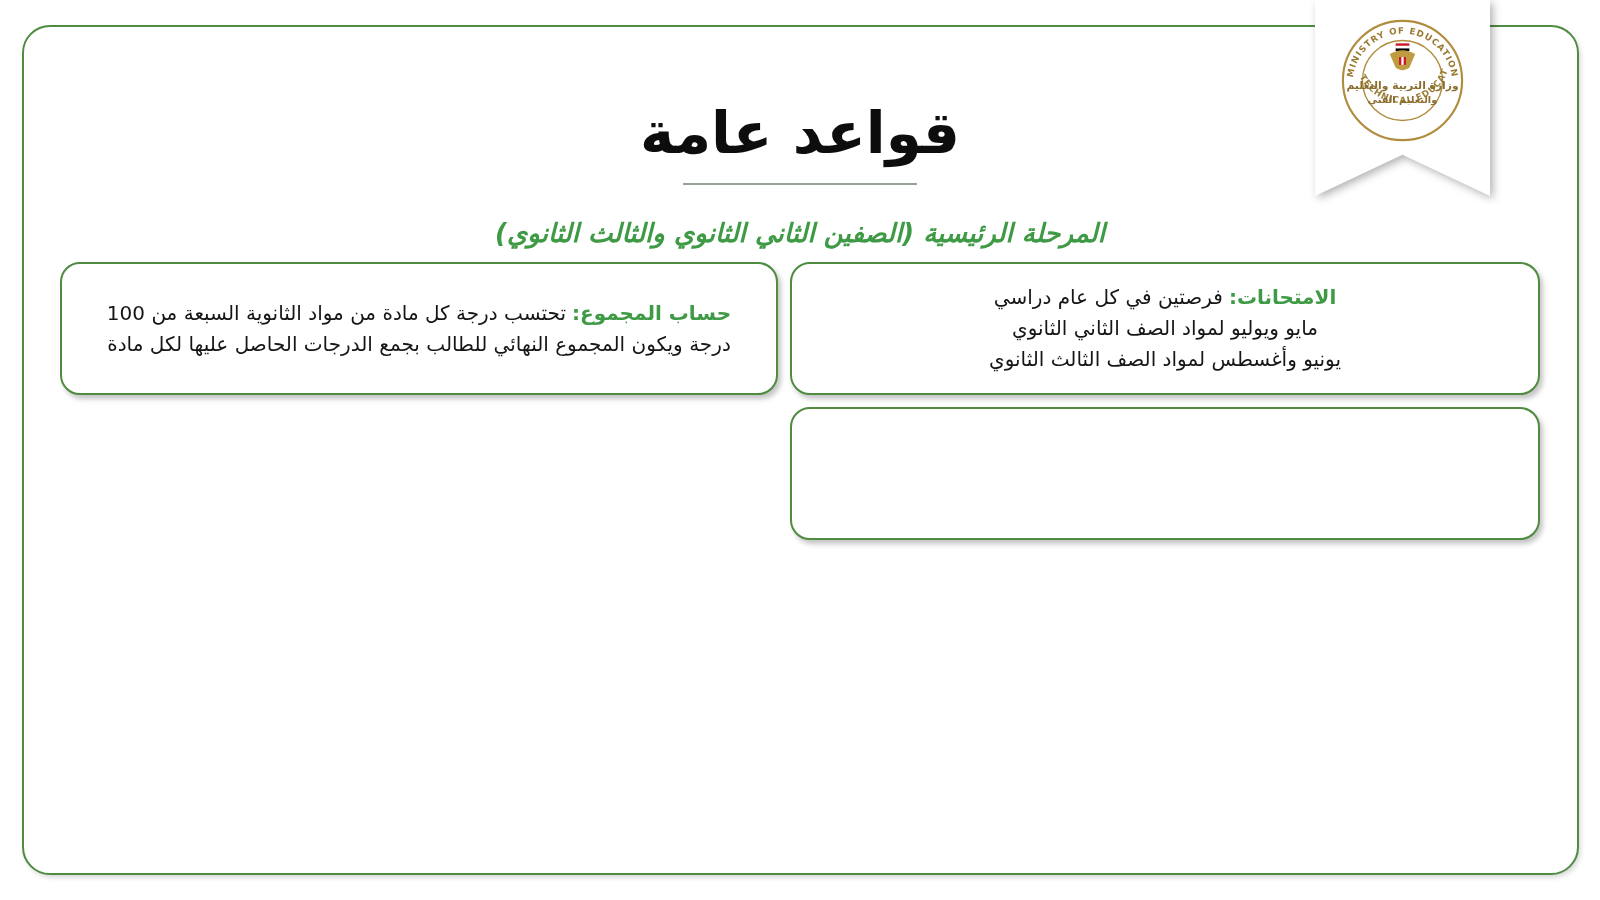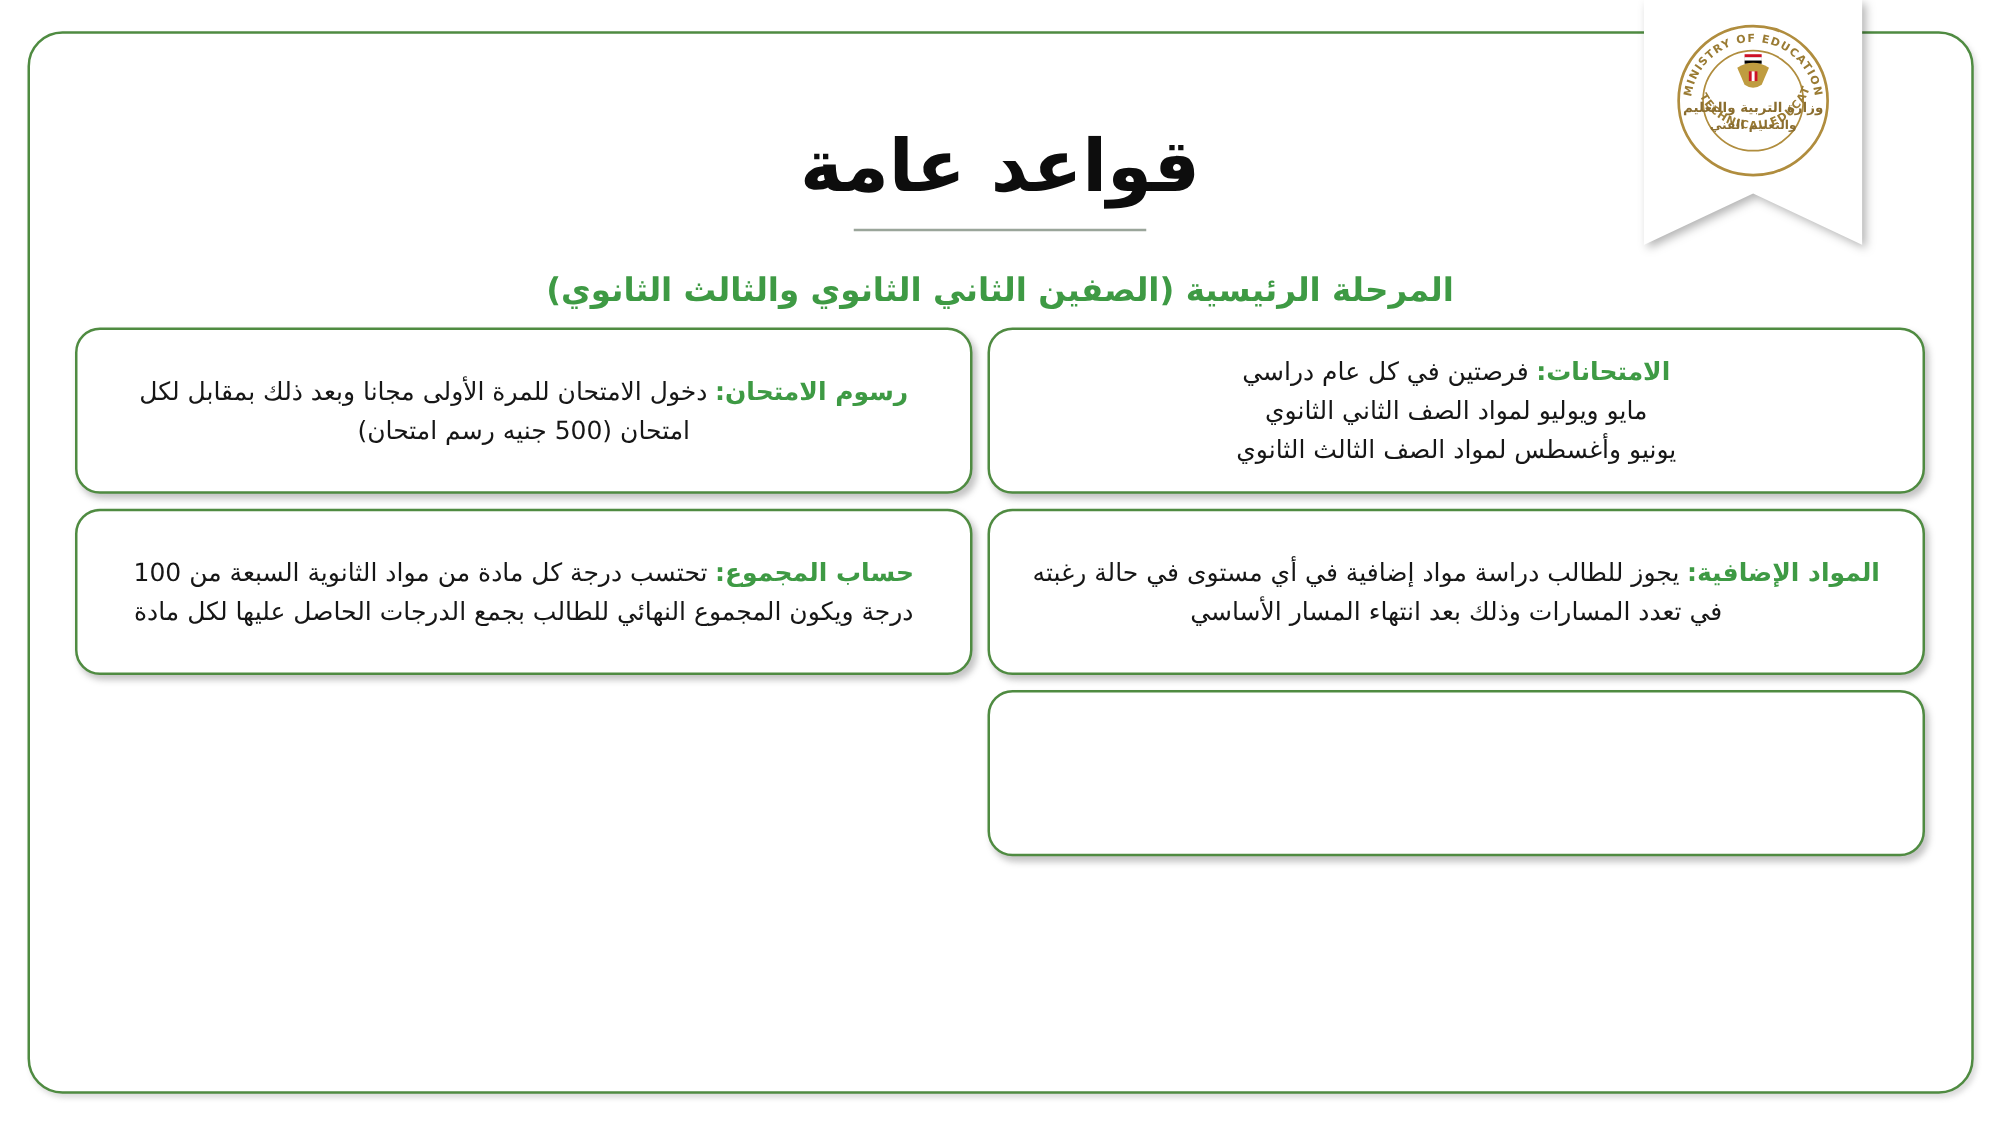--- a/index.html
+++ b/index.html
@@ -15,21 +15,21 @@
   .page-title{
     position:absolute;top:60px;left:0;width:100%;text-align:center;
     font-size:58px;font-weight:bold;color:#0d0d0d;letter-spacing:1px;
   }
   .title-divider{
     position:absolute;top:183px;left:683px;width:234px;height:0;
     border-top:2px solid #9aa59a;
   }
   .page-subtitle{
     position:absolute;top:196px;left:0;width:100%;text-align:center;
-    font-size:26px;font-weight:bold;color:#3e9a44;direction:rtl;
+    font-size:26px;font-weight:bold;color:#3e9a44;direction:rtl;font-style:italic;
   }
   .cards-grid{
     position:absolute;left:60px;top:262px;width:1480px;
     display:grid;direction:rtl;
     grid-template-columns:750px 718px;
     grid-auto-rows:133px;gap:12px;
   }
   .card{
     border:2px solid #4f8b41;border-radius:20px;background:#ffffff;
     box-shadow:3px 4px 5px rgba(110,110,110,.4);
@@ -69,27 +69,21 @@
 
 <div class="cards-grid">
 
   <div class="card">
     <p class="card-text"><span class="card-label">الامتحانات:</span><span class="card-body">فرصتين في كل عام دراسي
 مايو ويوليو لمواد الصف الثاني الثانوي
 يونيو وأغسطس لمواد الصف الثالث الثانوي</span></p>
   </div>
 
 
-  <div class="card">
-    <p class="card-text"><span class="card-label">رسوم الامتحان:</span><span class="card-body">دخول الامتحان للمرة الأولى مجانا وبعد ذلك بمقابل لكل امتحان (500 جنيه رسم امتحان)</span></p>
-  </div>
 
-  <div class="card">
-    <p class="card-text"><span class="card-label">المواد الإضافية:</span><span class="card-body">يجوز للطالب دراسة مواد إضافية في أي مستوى في حالة رغبته في تعدد المسارات وذلك بعد انتهاء المسار الأساسي</span></p>
-  </div>
 
   <div class="card">
     <p class="card-text"><span class="card-label">حساب المجموع:</span><span class="card-body">تحتسب درجة كل مادة من مواد الثانوية السبعة من 100 درجة ويكون المجموع النهائي للطالب بجمع الدرجات الحاصل عليها لكل مادة</span></p>
   </div>
 
 
 
   <div class="card">
     <p class="card-text"><span class="card-label"></span><span class="card-body"></span></p>
   </div>

